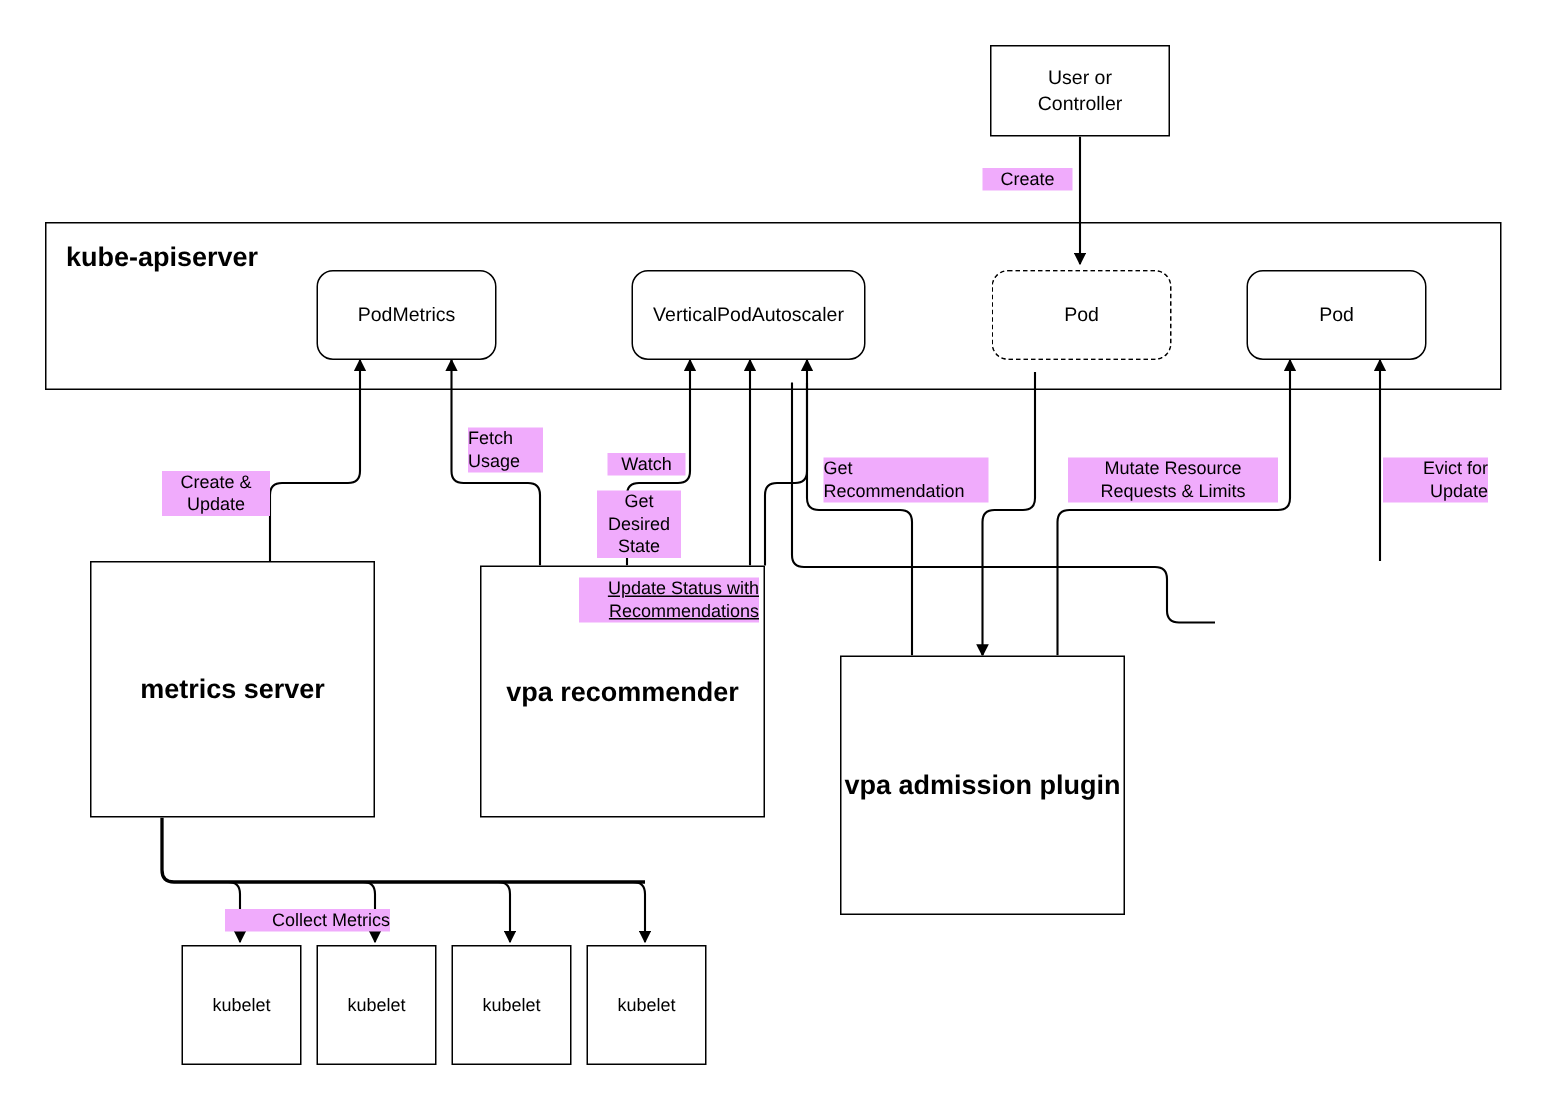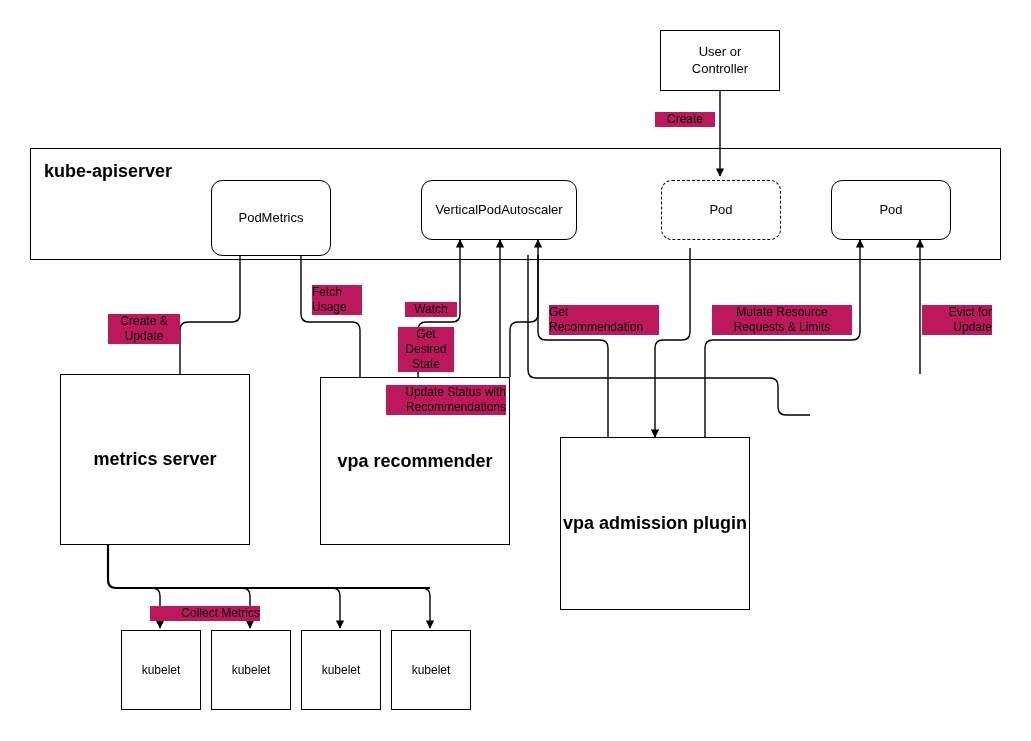--- a/index.html
+++ b/index.html
@@ -15,21 +15,21 @@
         border:1px solid #000000;display:flex;align-items:center;
         justify-content:center;text-align:center;color:#000000;}
   .node span{display:block;line-height:1.25;}
   .rounded{border-radius:11px;}
   .dashed{border-style:dashed;}
   .band{position:absolute;box-sizing:border-box;background:transparent;
         border:1px solid #000000;}
   .band-label{position:absolute;color:#000000;white-space:nowrap;}
   .edge-label{position:absolute;color:#000000;text-align:center;
               line-height:1.25;white-space:pre-line;pointer-events:none;
-              background:#be185d;}
+              background:#f0abfc;}
   .t13{font-size:13px;align-items:center;}
   .t12{font-size:12px;}
   .t14{font-size:18px;font-weight:bold;}
 </style>
 </head>
 <body>
 
 <div id="canvas">
 
   <svg class="wires" viewBox="0 0 1031 741" xmlns="http://www.w3.org/2000/svg">
@@ -71,21 +71,21 @@
   </svg>
 
   <div class="node t13" style="left:660px;top:30px;width:120px;height:61px;">
     <span style="white-space:pre-line;">User or
 Controller</span>
   </div>
 
   <div class="band" style="left:30px;top:148px;width:971px;height:112px;"></div>
   <div class="band-label t14" style="left:44px;top:161px;">kube-apiserver</div>
 
-  <div class="node rounded t13" style="left:211px;top:180px;width:120px;height:76px;">
+  <div class="node rounded t13" style="left:211px;top:180px;width:120px;height:60px;">
     <span>PodMetrics</span>
   </div>
 
   <div class="node rounded t13" style="left:421px;top:180px;width:156px;height:60px;">
     <span>VerticalPodAutoscaler</span>
   </div>
 
   <div class="node rounded dashed t13" style="left:661px;top:180px;width:120px;height:60px;">
     <span>Pod</span>
   </div>
@@ -127,21 +127,21 @@
 
   <div class="edge-label t12" style="left:312px;top:285px;width:50px;text-align:left;">Fetch
 Usage</div>
 
   <div class="edge-label t12" style="left:405px;top:302px;width:52px;text-align:center;">Watch</div>
 
   <div class="edge-label t12" style="left:398px;top:327px;width:56px;text-align:center;">Get
 Desired
 State</div>
 
-  <div class="edge-label t12" style="left:386px;top:385px;width:120px;text-align:right;">Update Status with
+  <div class="edge-label t12" style="left:386px;top:385px;width:120px;text-align:right;text-decoration:underline;">Update Status with
 Recommendations</div>
 
   <div class="edge-label t12" style="left:549px;top:305px;width:110px;text-align:left;">Get
 Recommendation</div>
 
   <div class="edge-label t12" style="left:712px;top:305px;width:140px;text-align:center;">Mutate Resource
 Requests &amp; Limits</div>
 
   <div class="edge-label t12" style="left:922px;top:305px;width:70px;text-align:right;">Evict for
 Update</div>

